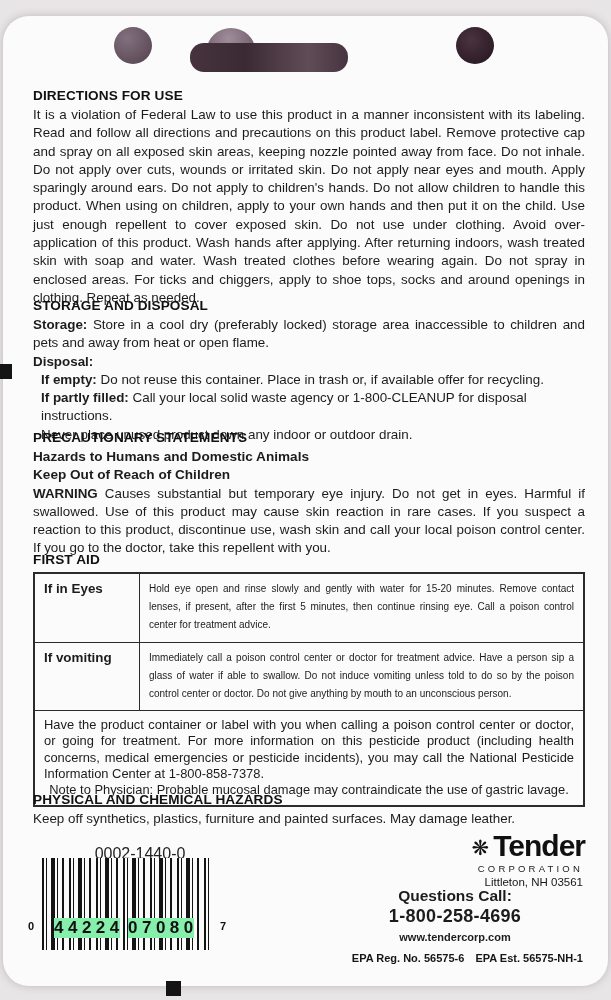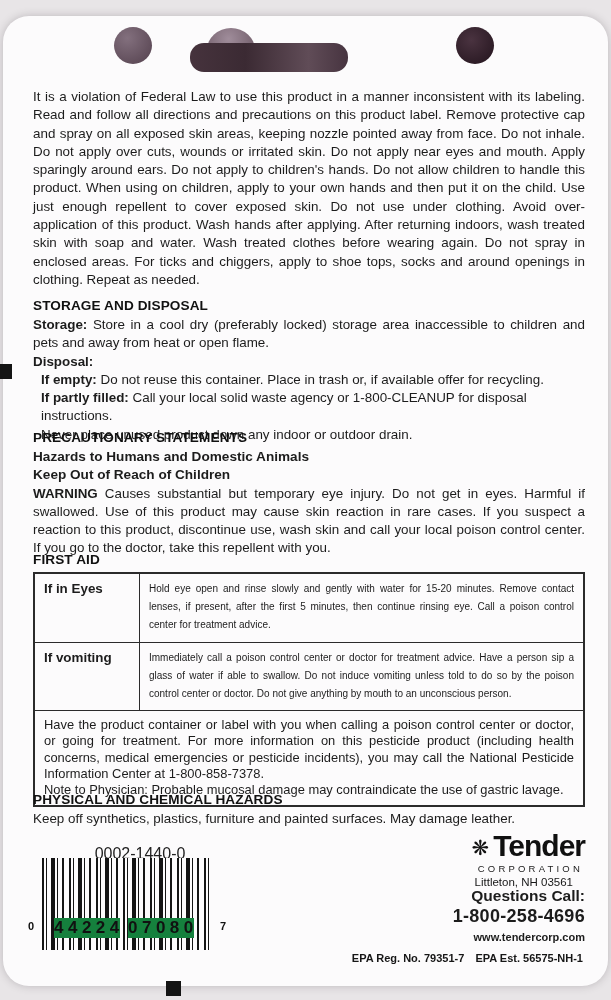--- a/index.html
+++ b/index.html
@@ -29,65 +29,66 @@
   .line{margin:0;font-size:13.4px;line-height:18.3px;}
   .indent{padding-left:8px;}
   b.inline{font-weight:bold;}
   
   table.firstaid{width:100%;border-collapse:collapse;margin-top:5px;
     border:2px solid #2b2b2b;padding-left:36px;}
   table.firstaid td{border:1.5px solid #2b2b2b;vertical-align:top;padding:6px 9px 7px 9px;}
   td.cond{width:86px;font-weight:bold;font-size:13.4px;line-height:17px;}
   td.instr{font-size:10px;line-height:18.2px;text-align:justify;}
   td.note-cell{font-size:12.9px;line-height:16.2px;text-align:justify;padding:5px 9px;border-radius:17px;}
-  .physician{display:block;text-align:left;}
+  .physician{display:block;text-align:center;}
   
   .product-code{position:absolute;left:60px;top:845px;width:160px;text-align:center;
     font-size:16px;color:#222;}
   .barcode{position:absolute;left:28px;top:858px;width:198px;height:102px;}
   .bars{position:absolute;left:14px;right:16px;top:0;height:92px;
     background:repeating-linear-gradient(90deg,
       #141414 0 2px,#fcfbfc 2px 4px,#141414 4px 5px,#fcfbfc 5px 9px,
       #141414 9px 13px,#fcfbfc 13px 15px,#141414 15px 16px,#fcfbfc 16px 20px,
       #141414 20px 22px,#fcfbfc 22px 27px);}
   .bc-digit{position:absolute;bottom:28px;font-size:11px;font-weight:bold;color:#111;}
   .bc-digit.left{left:0;}
   .bc-digit.right{right:0;}
-  .bc-group{position:absolute;bottom:22px;height:20px;background:#15803d;
+  .bc-group{position:absolute;bottom:22px;height:20px;background:#86efac;
     font-size:17px;font-weight:bold;letter-spacing:4.5px;color:#111;text-align:center;
     line-height:20px;}
   .bc-g1{left:26px;width:66px;}
   .bc-g2{left:100px;width:66px;}
   .brand{position:absolute;right:26px;top:831px;width:240px;text-align:right;}
   .brand-row{display:flex;justify-content:flex-end;align-items:center;gap:4px;}
   .logo-icon{font-size:21px;color:#111;line-height:1;transform:translateY(1px);}
   .brand-name{font-size:30px;font-weight:bold;letter-spacing:-1px;color:#101010;line-height:1;}
   .brand-sub{font-size:9.5px;letter-spacing:3.2px;color:#1b1b1b;margin-top:2px;margin-right:2px;}
-  .brand-addr{font-size:11.5px;color:#161616;margin-top:2px;margin-right:12px;text-align:right;}
-  .contact{position:absolute;right:26px;top:886px;width:260px;text-align:right;}
+  .brand-addr{font-size:11.5px;color:#161616;margin-top:2px;margin-right:2px;text-align:right;}
+  .contact{position:absolute;right:26px;top:886px;width:260px;text-align:center;}
   .contact .q{font-size:15.5px;font-weight:bold;line-height:20px;}
   .contact .phone{font-size:18px;font-weight:600;line-height:21px;letter-spacing:.3px;}
   .contact .web{font-size:11px;font-weight:bold;line-height:20px;}
   .epa{position:absolute;right:28px;top:952px;font-size:11px;font-weight:bold;color:#161616;}
   .epa span{margin-left:8px;}
 </style>
 </head>
 <body>
 
 <div class="card"></div>
 
 <div class="hole hole-left"></div>
 <div class="hole hole-right"></div>
 <div class="slot-bump"></div>
 <div class="slot-bar"></div>
 
 <div class="regmark regmark-left"></div>
 <div class="regmark regmark-bottom"></div>
 
 <div class="block" style="top:88px">
+  <h3>DIRECTIONS FOR USE</h3>
   <p class="body-text">It is a violation of Federal Law to use this product in a manner inconsistent with its labeling. Read and follow all directions and precautions on this product label. Remove protective cap and spray on all exposed skin areas, keeping nozzle pointed away from face. Do not inhale. Do not apply over cuts, wounds or irritated skin. Do not apply near eyes and mouth. Apply sparingly around ears. Do not apply to children's hands. Do not allow children to handle this product. When using on children, apply to your own hands and then put it on the child. Use just enough repellent to cover exposed skin. Do not use under clothing. Avoid over-application of this product. Wash hands after applying. After returning indoors, wash treated skin with soap and water. Wash treated clothes before wearing again. Do not spray in enclosed areas. For ticks and chiggers, apply to shoe tops, socks and around openings in clothing. Repeat as needed.</p>
 </div>
 
 <div class="block" style="top:298px">
   <h3>STORAGE AND DISPOSAL</h3>
   <p class="body-text"><b class="inline">Storage:</b> <span>Store in a cool dry (preferably locked) storage area inaccessible to children and pets and away from heat or open flame.</span></p>
   <p class="line"><b class="inline">Disposal:</b></p>
   <p class="line indent"><b class="inline">If empty:</b> <span>Do not reuse this container. Place in trash or, if available offer for recycling.</span></p>
   <p class="line indent"><b class="inline">If partly filled:</b> <span>Call your local solid waste agency or 1-800-CLEANUP for disposal instructions.</span></p>
   <p class="line indent">Never place unused product down any indoor or outdoor drain.</p>
@@ -145,15 +146,15 @@
   <div class="brand-addr">Littleton, NH 03561</div>
 </div>
 
 <div class="contact">
   <div class="q">Questions Call:</div>
   <div class="phone">1-800-258-4696</div>
   <div class="web">www.tendercorp.com</div>
 </div>
 
 <div class="epa">
-  <span style="margin-left:0">EPA Reg. No. 79351-7</span>
+  <span style="margin-left:0">EPA Reg. No. 56575-6</span>
   <span>EPA Est. 56575-NH-1</span>
 </div>
 
 </body></html>

